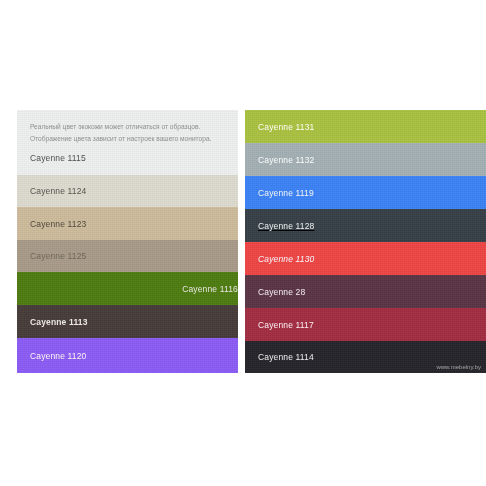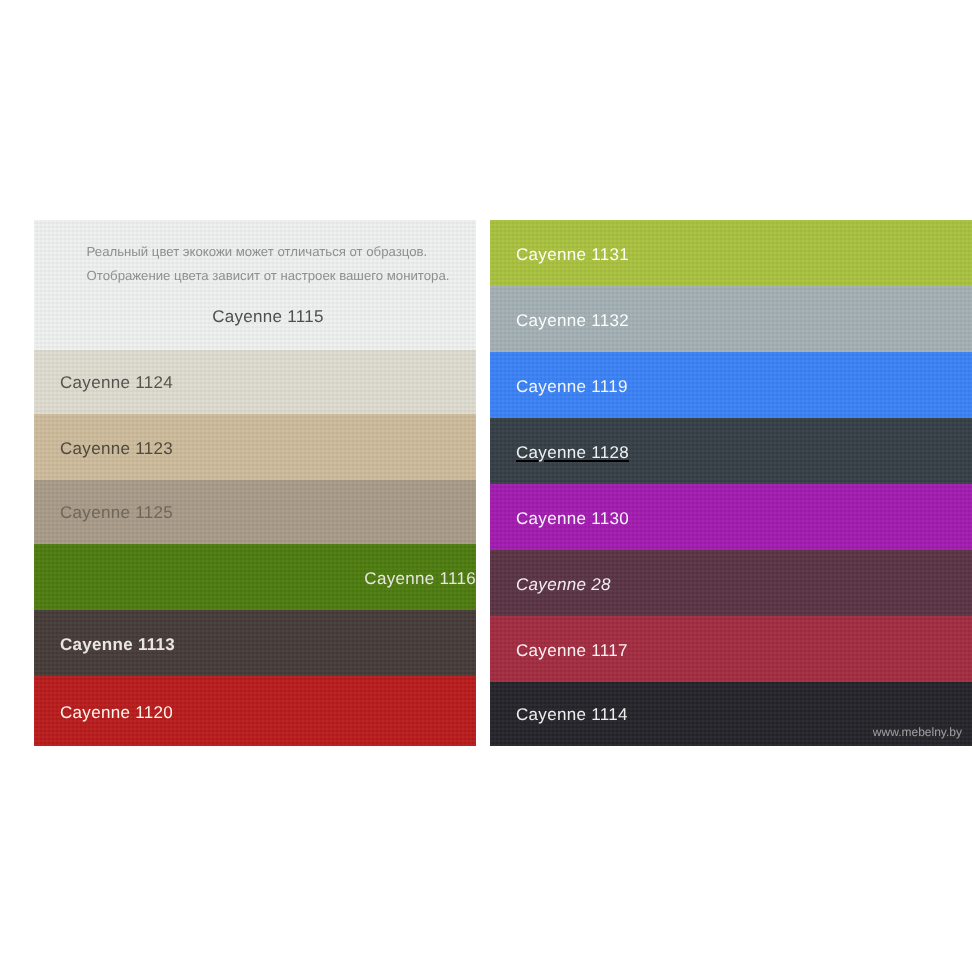--- a/index.html
+++ b/index.html
@@ -99,21 +99,21 @@
     z-index: 3;
     white-space: nowrap;
   }
 </style>
 </head>
 <body>
 
 <div id="palette-sheet">
 
   <div class="swatch-column" id="left-column">
-      <div class="swatch" id="swatch-left-0" style="background: rgb(239, 241, 240); height: 65px; flex: 0 0 65px; align-items: center;">
+      <div class="swatch" id="swatch-left-0" style="background: rgb(239, 241, 240); height: 65px; flex: 0 0 65px;">
         <div class="swatch-texture"></div>
         <div id="disclaimer">Реальный цвет экокожи может отличаться от образцов.
 Отображение цвета зависит от настроек вашего монитора.</div>
         <div class="swatch-label" style="color: rgb(78, 79, 80);">Cayenne 1115</div>
       </div>
       <div class="swatch" id="left-swatch-1" style="background: rgb(222, 219, 208); height: 32px; flex: 0 0 32px;">
         <div class="swatch-texture"></div>
         <div class="swatch-label" style="color: rgb(85, 84, 78);">Cayenne 1124</div>
       </div>
       <div class="swatch" id="left-swatch-2" style="background: rgb(205, 187, 155); height: 33px; flex: 0 0 33px;">
@@ -125,21 +125,21 @@
         <div class="swatch-label" style="color: rgb(111, 103, 88);">Cayenne 1125</div>
       </div>
       <div class="swatch" id="left-swatch-4" style="background: #4d7c0f; height: 33px; flex: 0 0 33px; justify-content: flex-end;">
         <div class="swatch-texture"></div>
         <div class="swatch-label" style="color: rgb(233, 229, 225);">Cayenne 1116</div>
       </div>
       <div class="swatch" id="left-swatch-5" style="background: rgb(70, 59, 56); height: 33px; flex: 0 0 33px; font-weight: bold;">
         <div class="swatch-texture"></div>
         <div class="swatch-label" style="color: rgb(234, 230, 227);">Cayenne 1113</div>
       </div>
-      <div class="swatch" id="left-swatch-6" style="background: #b91c1c; height: 35px; flex: 0 0 35px;">
+      <div class="swatch" id="left-swatch-6" style="background: #8b5cf6; height: 35px; flex: 0 0 35px;">
         <div class="swatch-texture"></div>
         <div class="swatch-label" style="color: rgb(253, 245, 238);">Cayenne 1120</div>
       </div>
     </div>
 
   <div id="column-gap"></div>
 
   <div class="swatch-column" id="right-column">
       <div class="swatch" id="right-swatch-0" style="background: rgb(169, 194, 63); height: 33px; flex: 0 0 33px;">
         <div class="swatch-texture"></div>
@@ -150,25 +150,25 @@
         <div class="swatch-label" style="color: rgb(251, 252, 252);">Cayenne 1132</div>
       </div>
       <div class="swatch" id="right-swatch-2" style="background: #3b82f6; height: 33px; flex: 0 0 33px;">
         <div class="swatch-texture"></div>
         <div class="swatch-label" style="color: rgb(243, 245, 244);">Cayenne 1119</div>
       </div>
       <div class="swatch" id="right-swatch-3" style="background: rgb(53, 63, 69); height: 33px; flex: 0 0 33px; text-decoration: underline;">
         <div class="swatch-texture"></div>
         <div class="swatch-label" style="color: rgb(238, 241, 242);">Cayenne 1128</div>
       </div>
-      <div class="swatch" id="right-swatch-4" style="background: #a21caf; height: 33px; flex: 0 0 33px;">
+      <div class="swatch" id="right-swatch-4" style="background: #ef4444; height: 33px; flex: 0 0 33px; font-style: italic;">
         <div class="swatch-texture"></div>
         <div class="swatch-label" style="color: rgb(246, 245, 251);">Cayenne 1130</div>
       </div>
-      <div class="swatch" id="right-swatch-5" style="background: rgb(90, 52, 68); height: 33px; flex: 0 0 33px; font-style: italic;">
+      <div class="swatch" id="right-swatch-5" style="background: rgb(90, 52, 68); height: 33px; flex: 0 0 33px;">
         <div class="swatch-texture"></div>
         <div class="swatch-label" style="color: rgb(243, 238, 240);">Cayenne 28</div>
       </div>
       <div class="swatch" id="right-swatch-6" style="background: rgb(163, 44, 66); height: 33px; flex: 0 0 33px;">
         <div class="swatch-texture"></div>
         <div class="swatch-label" style="color: rgb(251, 240, 242);">Cayenne 1117</div>
       </div>
       <div class="swatch" id="right-swatch-7" style="background: rgb(37, 36, 42); height: 32px; flex: 0 0 32px;">
         <div class="swatch-texture"></div>
         <div class="swatch-label" style="color: rgb(238, 238, 239);">Cayenne 1114</div>

